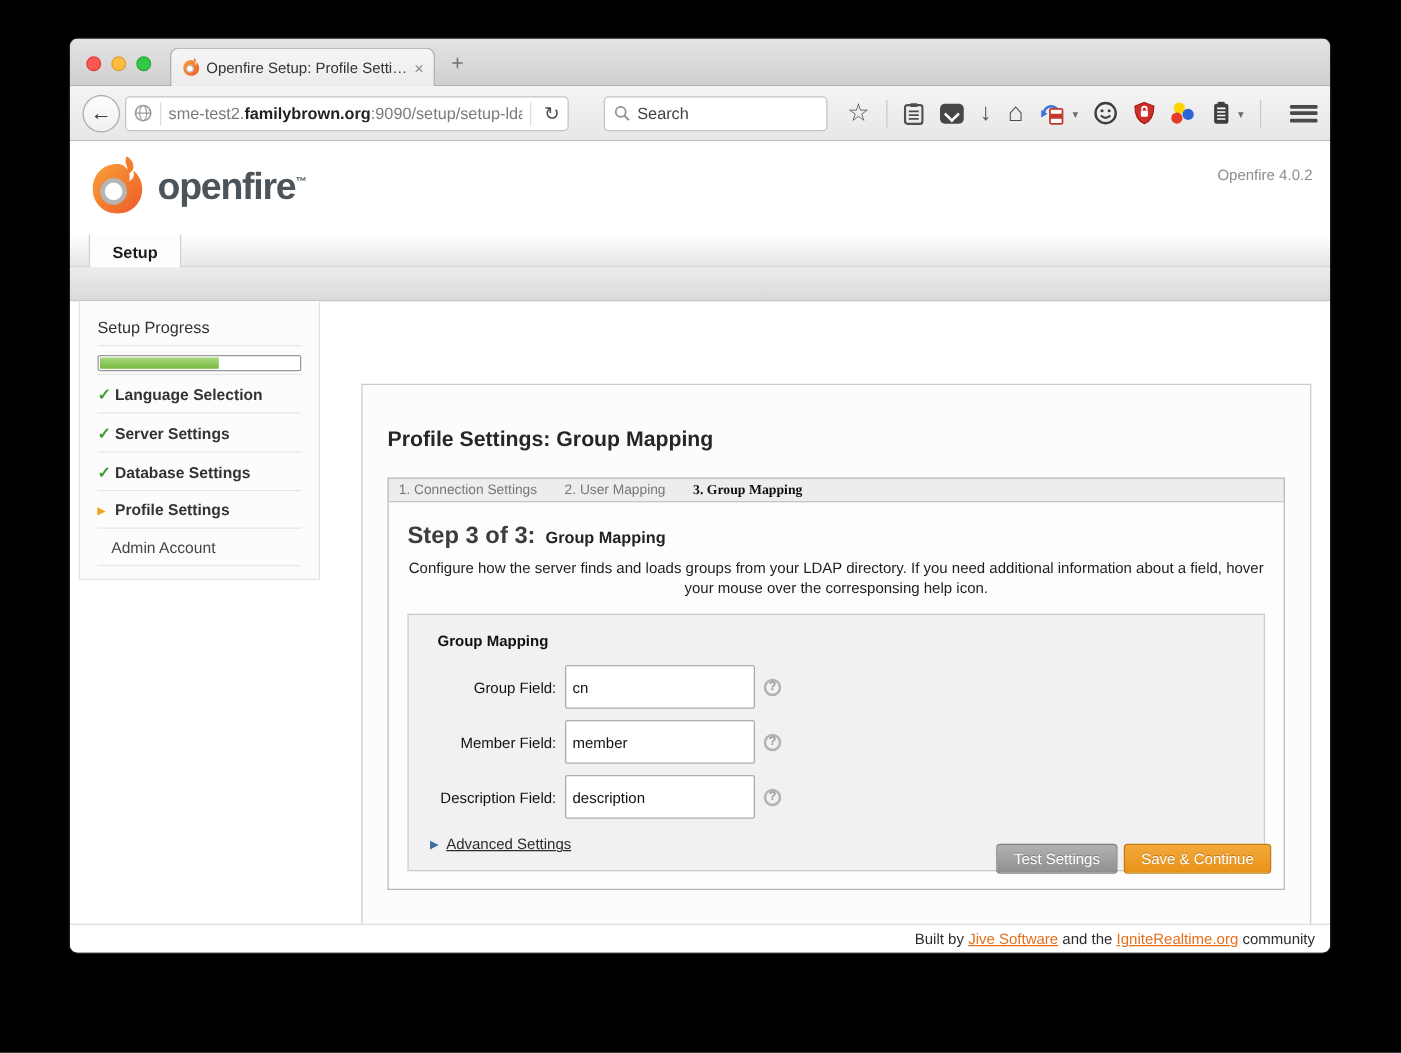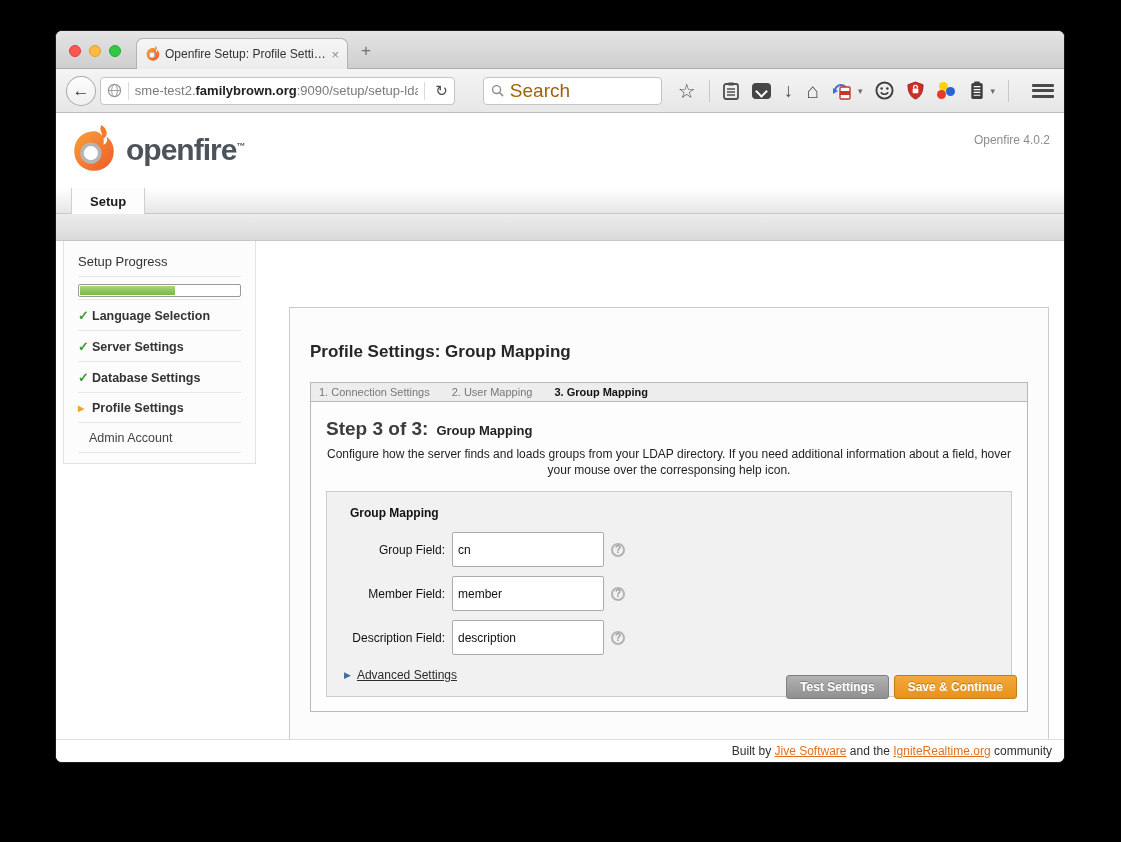--- a/index.html
+++ b/index.html
@@ -30,21 +30,21 @@
     border:1px solid #ababab; display:flex; align-items:center; justify-content:center;
     font-size:17px; font-weight:bold; color:#3d3d3d; margin-right:4px; z-index:2; }
   .urlbar { width:355px; height:28px; background:#fff; border:1px solid #c3c3c3; border-radius:4px;
     display:flex; align-items:center; padding:0 6px; gap:6px; }
   .url-divider{ width:1px; height:18px; background:#dadada; }
   .url-text{ flex:1; font-size:13px; color:#7a7a7a; white-space:nowrap; overflow:hidden; }
   .url-text b{ color:#222; font-weight:bold; }
   .reload{ font-size:15px; color:#4c4c4c; padding-left:4px; }
   .searchbar { width:180px; height:28px; background:#fff; border:1px solid #c3c3c3; border-radius:4px;
     display:flex; align-items:center; padding:0 7px; gap:6px; margin-left:28px; }
-  .search-ph{ font-size:19px; color:#a16207; }
+  .search-ph{ font-size:13px; color:#404040; }
   .toolicons { display:flex; align-items:center; gap:13px; margin-left:16px; flex:1; }
   .ticon { font-size:18px; color:#4e4e4e; line-height:1; display:flex; align-items:center; }
   .caret { font-size:9px; color:#6b6b6b; margin-left:-7px; }
   .vdiv { width:1px; height:22px; background:#c9c9c9; }
   .pocket { width:19px; height:16px; background:#464646; border-radius:4px; position:relative; }
   .pocket::after{ content:""; position:absolute; left:5px; top:4px; width:7px; height:7px;
     border-left:2px solid #fff; border-bottom:2px solid #fff; transform:rotate(-45deg); }
   .dots{ position:relative; width:20px; height:18px; }
   .dots span{ position:absolute; width:9px; height:9px; border-radius:50%; }
   .dots .d1{ left:2px; top:0; background:#ffd400; }
@@ -81,39 +81,39 @@
   .sb-arrow { color:#efa51e; font-size:8px; width:11px; }
   .sb-pending { font-weight:normal; color:#444; padding-left:11px; }
   .sb-last { border-bottom:1px solid #e6e6e6; }
 
   
   .mainpanel { position:absolute; left:233px; top:237px; width:760px; height:443px;
     background:#fcfcfc; border:1px solid #ccc; padding:20px;margin-top:39px; }
   .page-title { font-size:17px; font-weight:bold; color:#262626; margin:14px 0 20px 0; }
   .wizard-tabs { height:20px; background:#ededed; border:1px solid #b9b9b9; display:flex; align-items:center; }
   .wtab { font-size:11px; color:#777; padding:0 14px 0 8px; }
-  .wtab.active { font-weight:bold; color:#111; }
+  .wtab.active { font-weight:bold; color:#111;font-family:Liberation Serif, serif; }
   .contentbox { border:1px solid #b9b9b9; border-top:none; background:#fdfdfd; padding:16px 15px 14px 15px; min-height:292px; position:relative; }
   .step-head { display:flex; align-items:baseline; gap:8px; }
   .step-title { font-size:19px; font-weight:bold; color:#3c3c3c; }
   .step-sub { font-size:13px; font-weight:bold; color:#222; }
   .step-desc { font-size:12px; color:#1e1e1e; line-height:1.35; margin:6px 0 13px 0; max-width:700px;text-align:center; }
   .graybox { background:#f1f1f1; border:1px solid #ccc; padding:12px 15px 14px 15px; }
   .form-title { font-size:12px; font-weight:bold; color:#111; margin:2px 0 12px 8px; }
   .frow { display:flex; align-items:center; margin-bottom:9px; }
   .flabel { width:110px; text-align:right; font-size:12px; color:#111; padding-right:7px; }
   .finput { width:152px; height:35px; border:1px solid #ababab; border-radius:2px; font-size:12px;
     color:#111; padding:1px 5px; font-family:"Liberation Sans", sans-serif; background:#fff; }
   .helpicon { width:14px; height:14px; border-radius:50%; border:2px solid #b3b3b3; color:#9a9a9a;
     font-size:10px; font-weight:bold; display:flex; align-items:center; justify-content:center; margin-left:7px; }
   .advanced { display:flex; align-items:center; gap:6px; margin:13px 0 0 2px; }
   .adv-arrow { color:#3c6e9f; font-size:9px; }
   .adv-link { font-size:12px; color:#2c2c2c; text-decoration:underline; }
   .btnrow { position:absolute; right:10px; bottom:12px; display:flex; gap:5px; }
-  .btn { font-size:12px; font-weight:bold; color:#fff; padding:4px 13px; border-radius:3px;
+  .btn { font-size:12px; font-weight:normal; color:#fff; padding:4px 13px; border-radius:3px;
     text-shadow:0 -1px 0 rgba(0,0,0,.25); }
   .btn-gray { background:linear-gradient(#b2b2b2,#8f8f8f); border:1px solid #808080; }
   .btn-orange { background:linear-gradient(#f3a93b,#e8921a); border:1px solid #c17d12; }
 
   
   .footer { position:absolute; left:0; bottom:0; width:100%; height:23px; background:#fff;
     border-top:1px solid #ddd; font-size:12px; color:#2e2e2e; text-align:right;
     padding:4px 12px 0 0; }
   .footer a { color:#e4701e; text-decoration:underline; }
 

